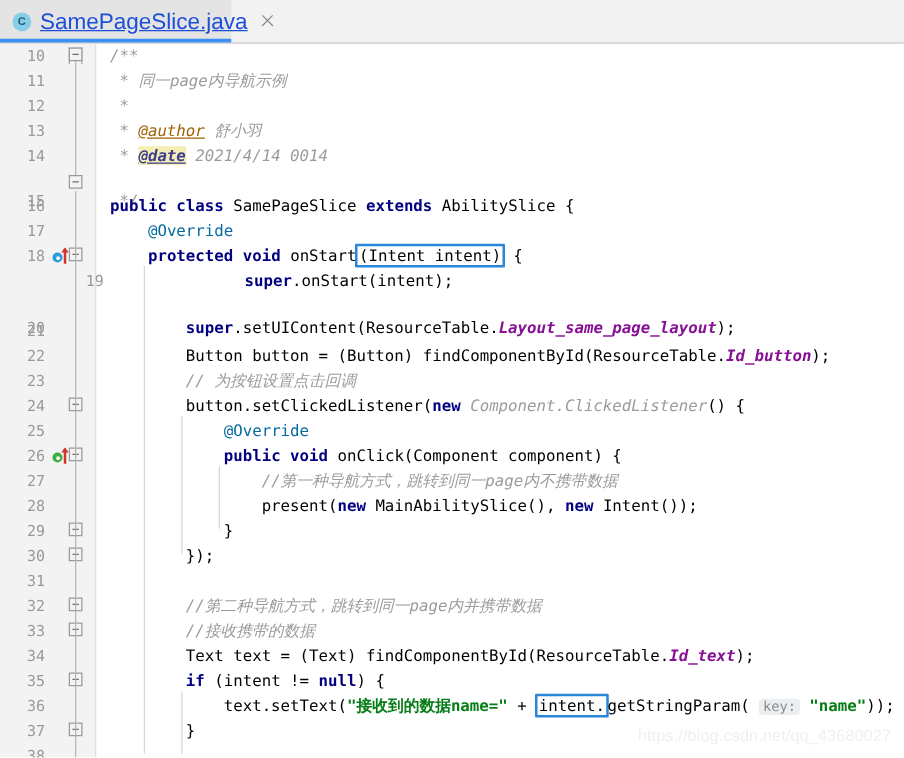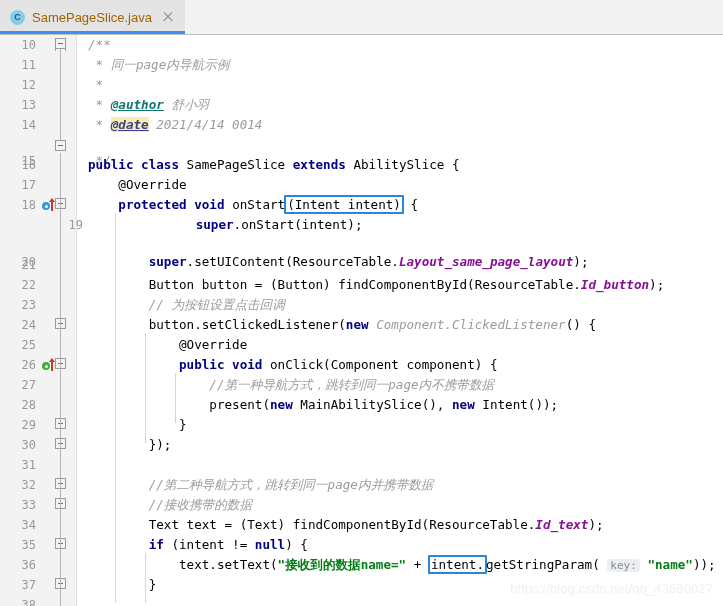--- a/index.html
+++ b/index.html
@@ -50,23 +50,24 @@
     font-family: "Liberation Sans", sans-serif;
     font-size: 9px;
     font-weight: bold;
     line-height: 15px;
     text-align: center;
     flex: 0 0 auto;
     margin-right: 7px;
   }
   .tab-title {
     font-family: "Liberation Sans", sans-serif;
-    font-size: 13px;
-    color: #a16207;
+    font-size: 18px;
+    color: #1d4ed8;
     white-space: nowrap;
+    text-decoration: underline;
   }
   .tab-close {
     margin-left: 9px;
     width: 14px; height: 14px;
     position: relative;
     flex: 0 0 auto;
   }
   .tab-close::before, .tab-close::after {
     content: "";
     position: absolute;
@@ -126,24 +127,24 @@
     font-size: 12.6px;
     line-height: 20px;
     white-space: pre;
     color: #000000;
   }
 
   
   .kw      { color: #000080; font-weight: bold; }
   .cmt     { color: #9b9b9b; font-style: italic; }
   .doc     { color: #9b9b9b; font-style: italic; }
-  .tag     { color: #0f766e; font-style: italic; font-weight: bold; text-decoration: underline; }
+  .tag     { color: #a16207; font-style: italic; font-weight: normal; text-decoration: underline; }
   .tag-hl  { color: #3d3d8f; font-style: italic; font-weight: bold; text-decoration: underline;
              background: #f5eeb4; }
-  .anno    { color: #000000; }
+  .anno    { color: #0369a1; }
   .str     { color: #067d17; font-weight: bold; }
   .field   { color: #871094; font-style: italic; font-weight: bold; }
   .ident   { color: #000000; }
   .hint {
     background: #eceff1;
     color: #8c8c8c;
     border-radius: 3px;
     padding: 0 3px;
     font-size: 11px;
     font-style: normal;

